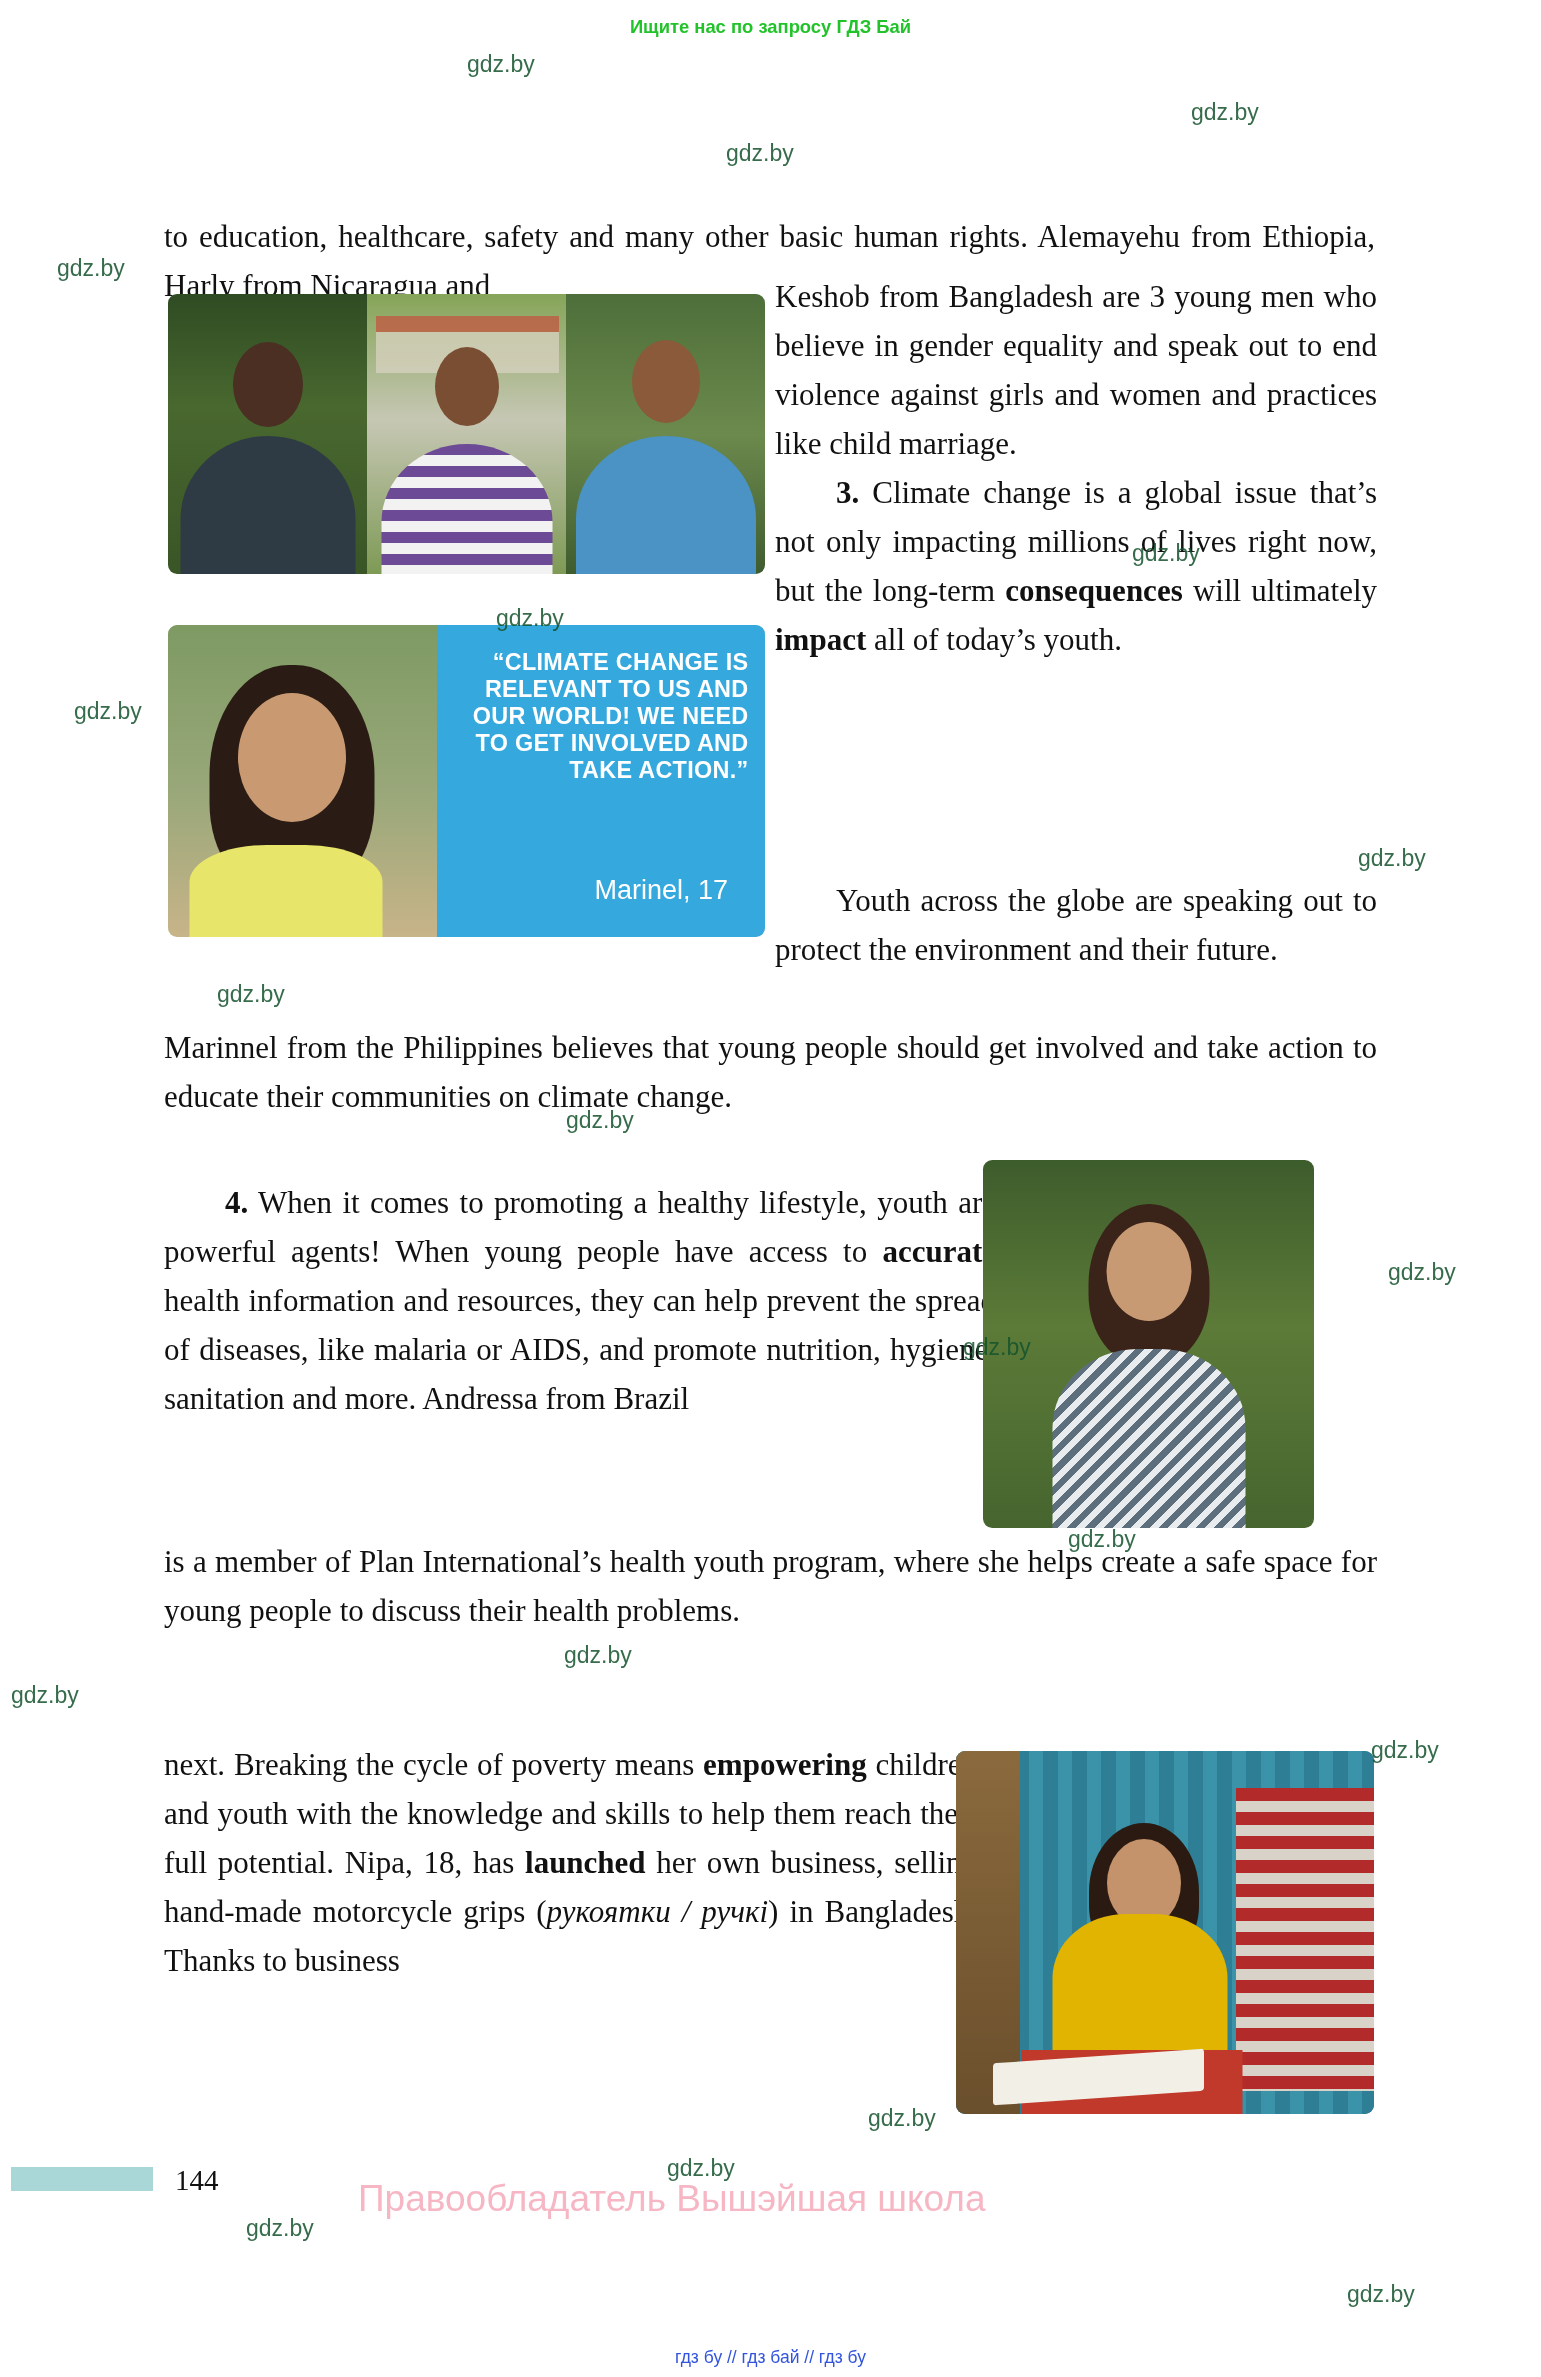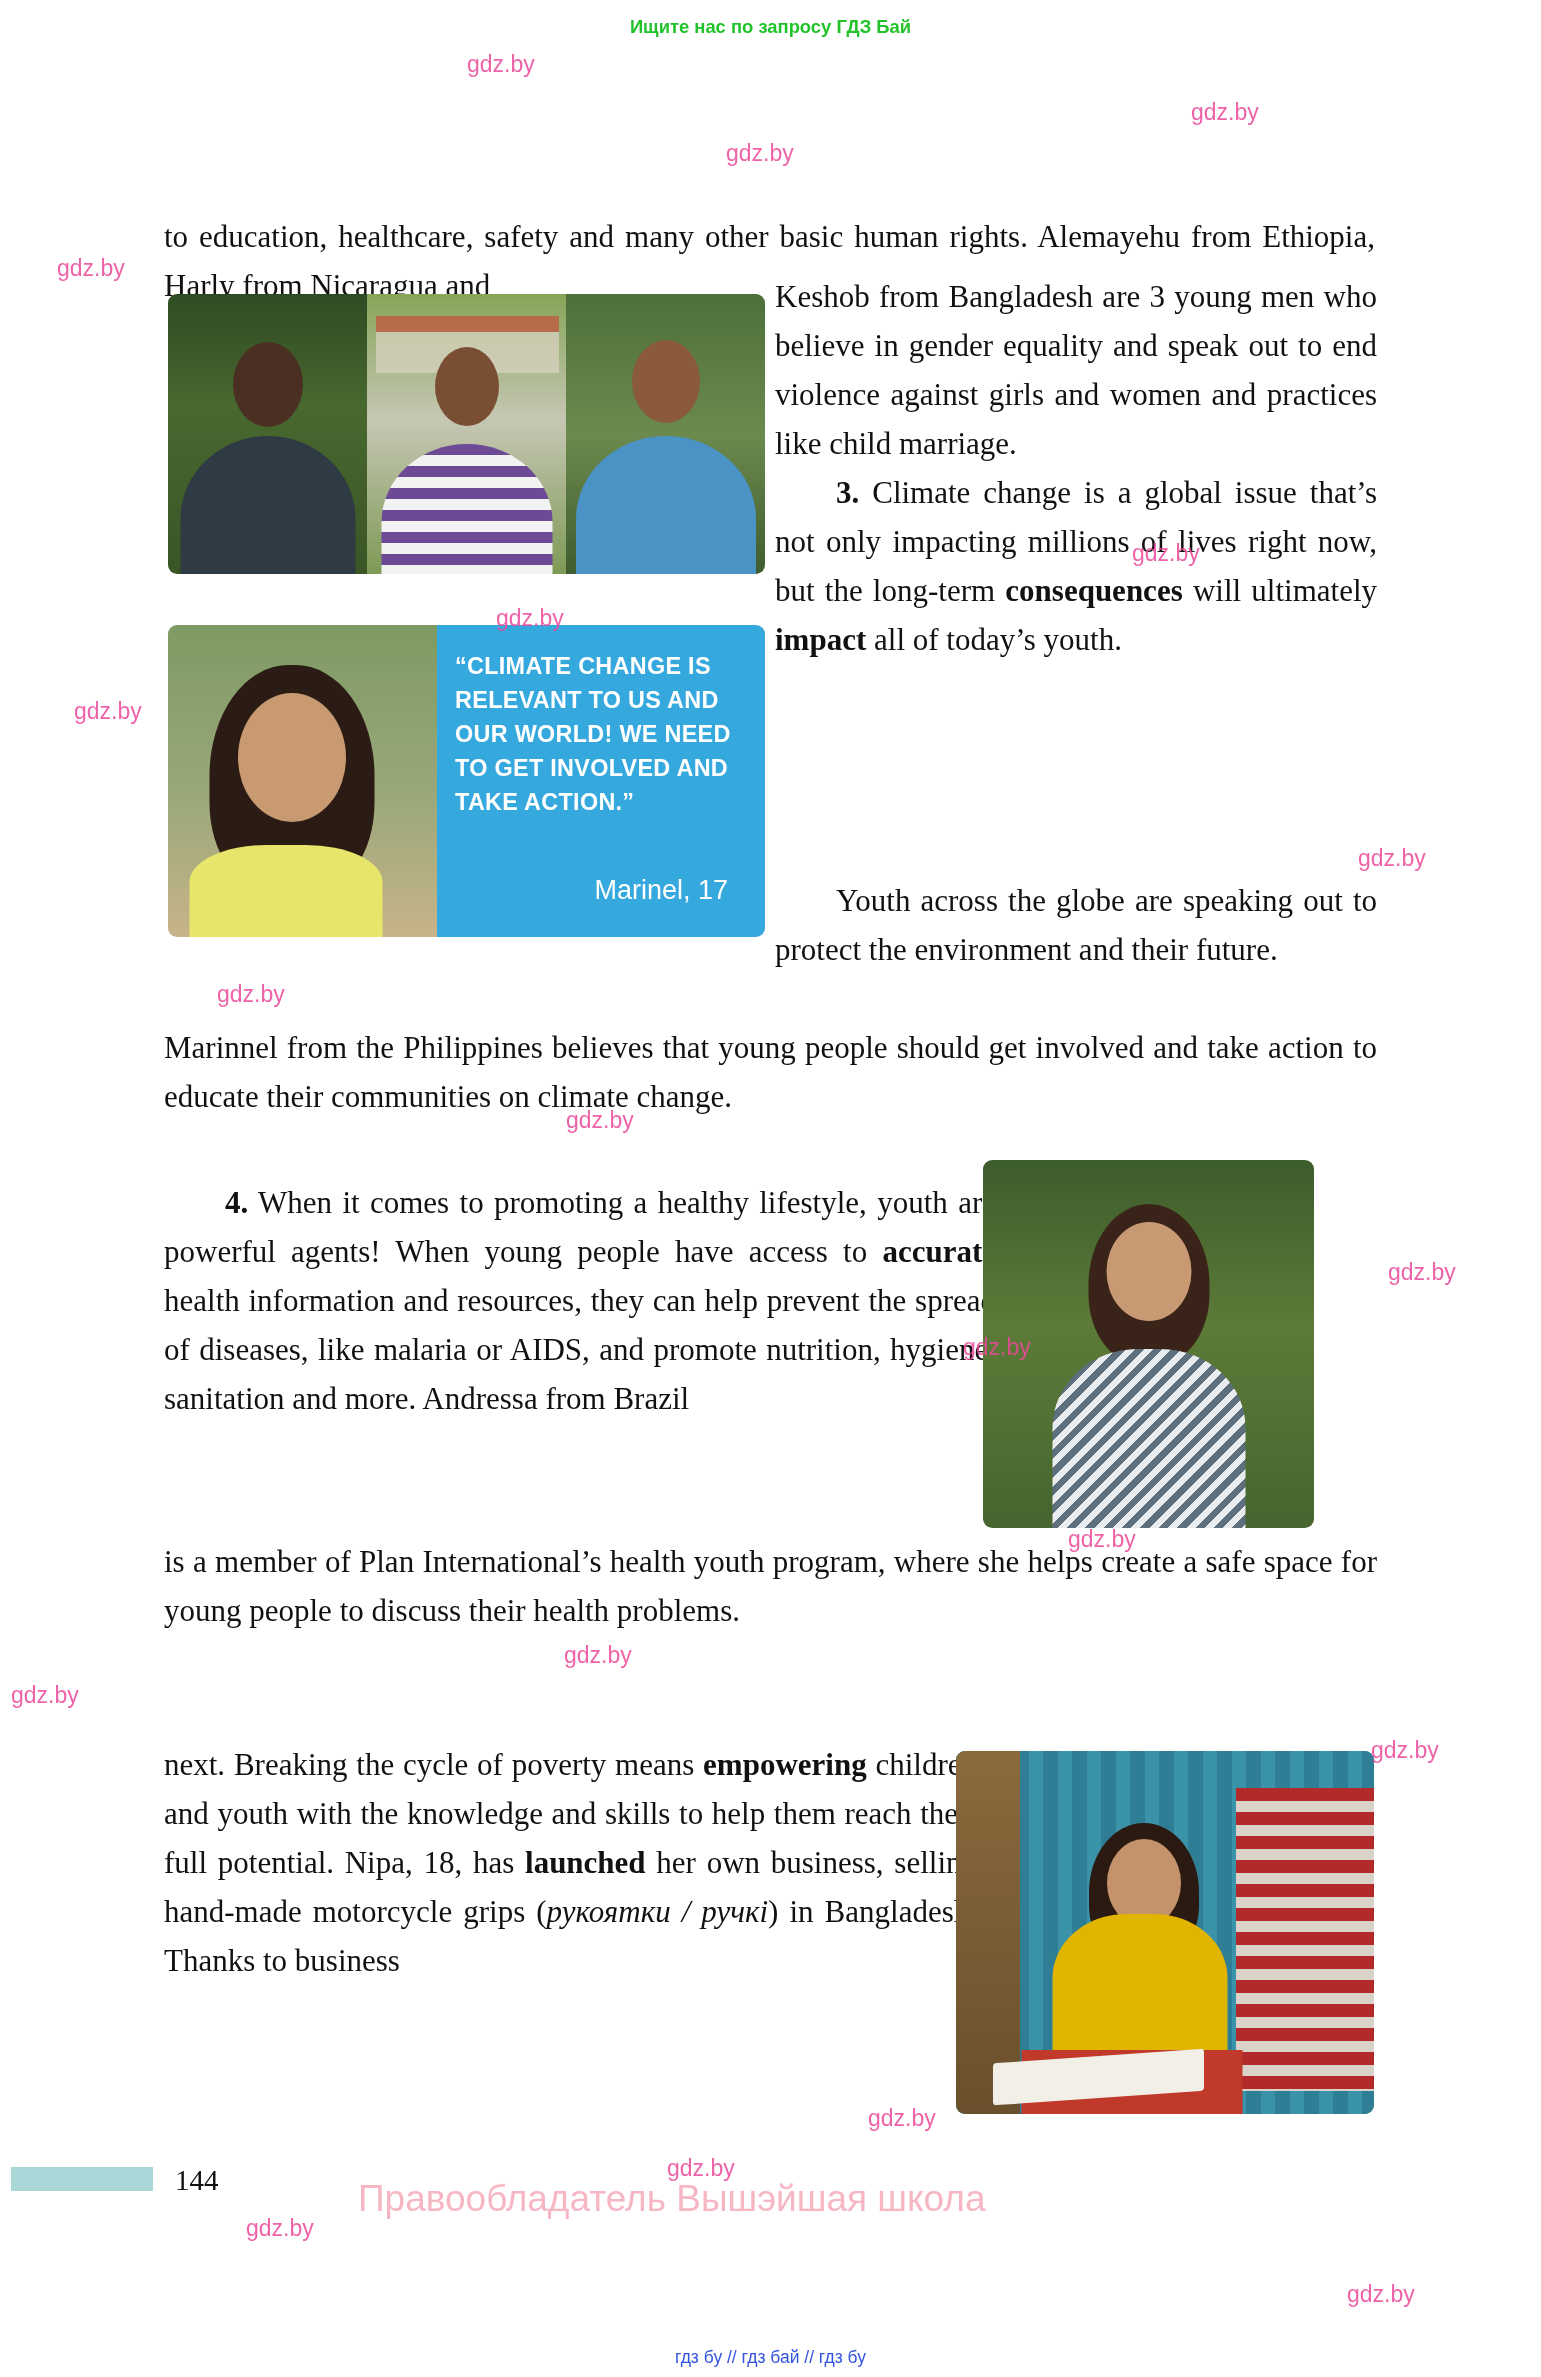--- a/index.html
+++ b/index.html
@@ -12,21 +12,21 @@
     background: #ffffff;
     font-family: "Liberation Serif", serif;
     position: relative;
     overflow: hidden;
   }
 
   
   .wm {
     position: absolute;
     font-family: "Liberation Sans", sans-serif;
-    color: #ec4899;
+    color: #14532d;
     opacity: 0.85;
     font-size: 22px;
     white-space: nowrap;
     pointer-events: none;
     user-select: none;
   }
   .wm-top-green {
     position: absolute;
     top: 16px;
     left: 0;
@@ -210,22 +210,23 @@
     position: absolute; right: 0; top: 0; width: 55%; height: 100%;
     background: #35a8dd;
     color: #fff;
     padding: 24px 16.5px 0 18.4px;
     box-sizing: border-box;
   }
   .sign .quote {
     font-family: "Liberation Sans", sans-serif;
     font-weight: bold;
     font-size: 23.4px;
-    line-height: 34px;
+    line-height: 27px;
     letter-spacing: 0.3px;
+    text-align: right;
   }
   .sign .attrib {
     position: absolute;
     right: 37px;
     bottom: 31px;
     font-family: "Liberation Sans", sans-serif;
     font-size: 27px;
   }
 
   

